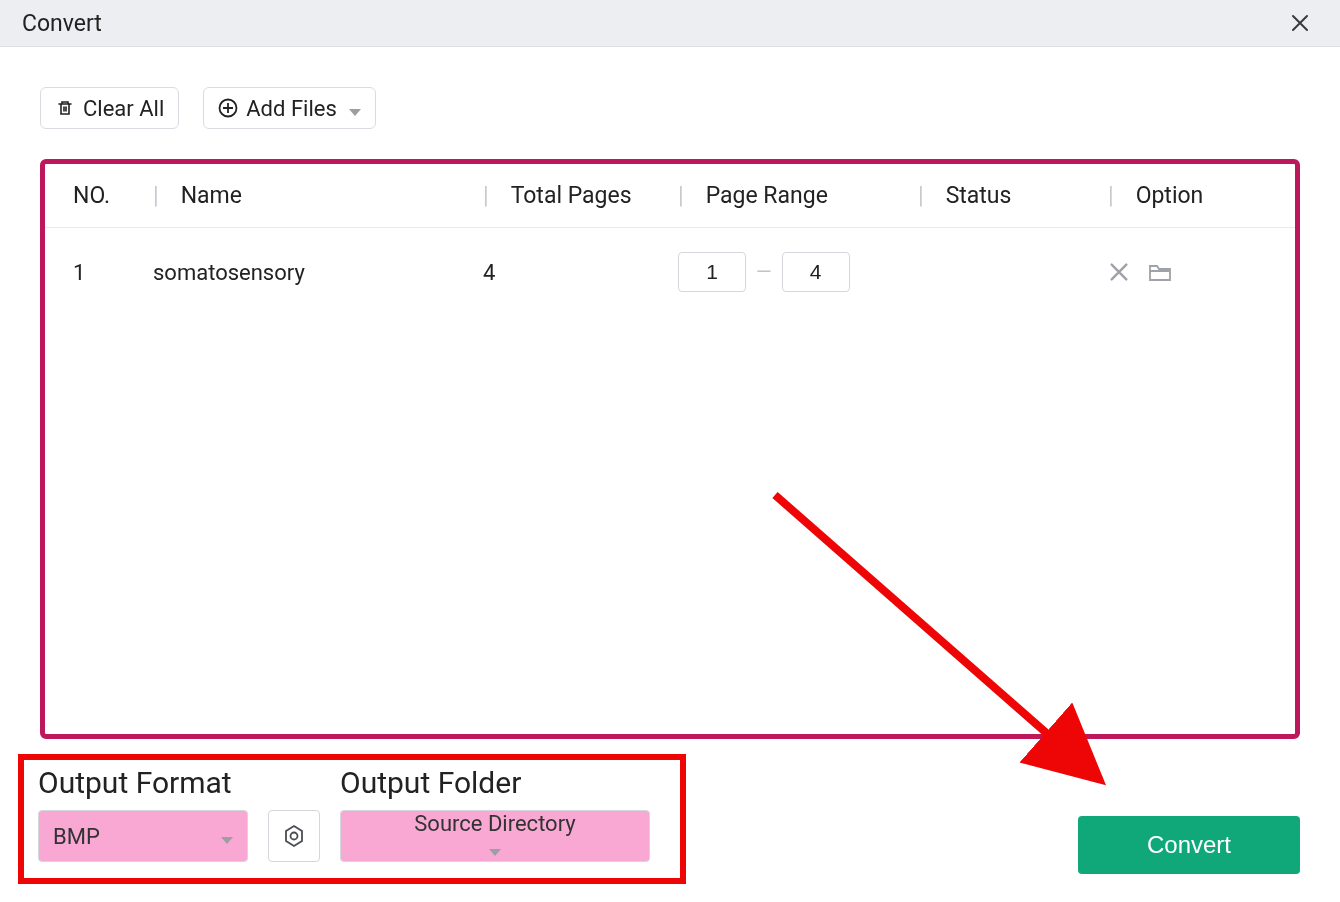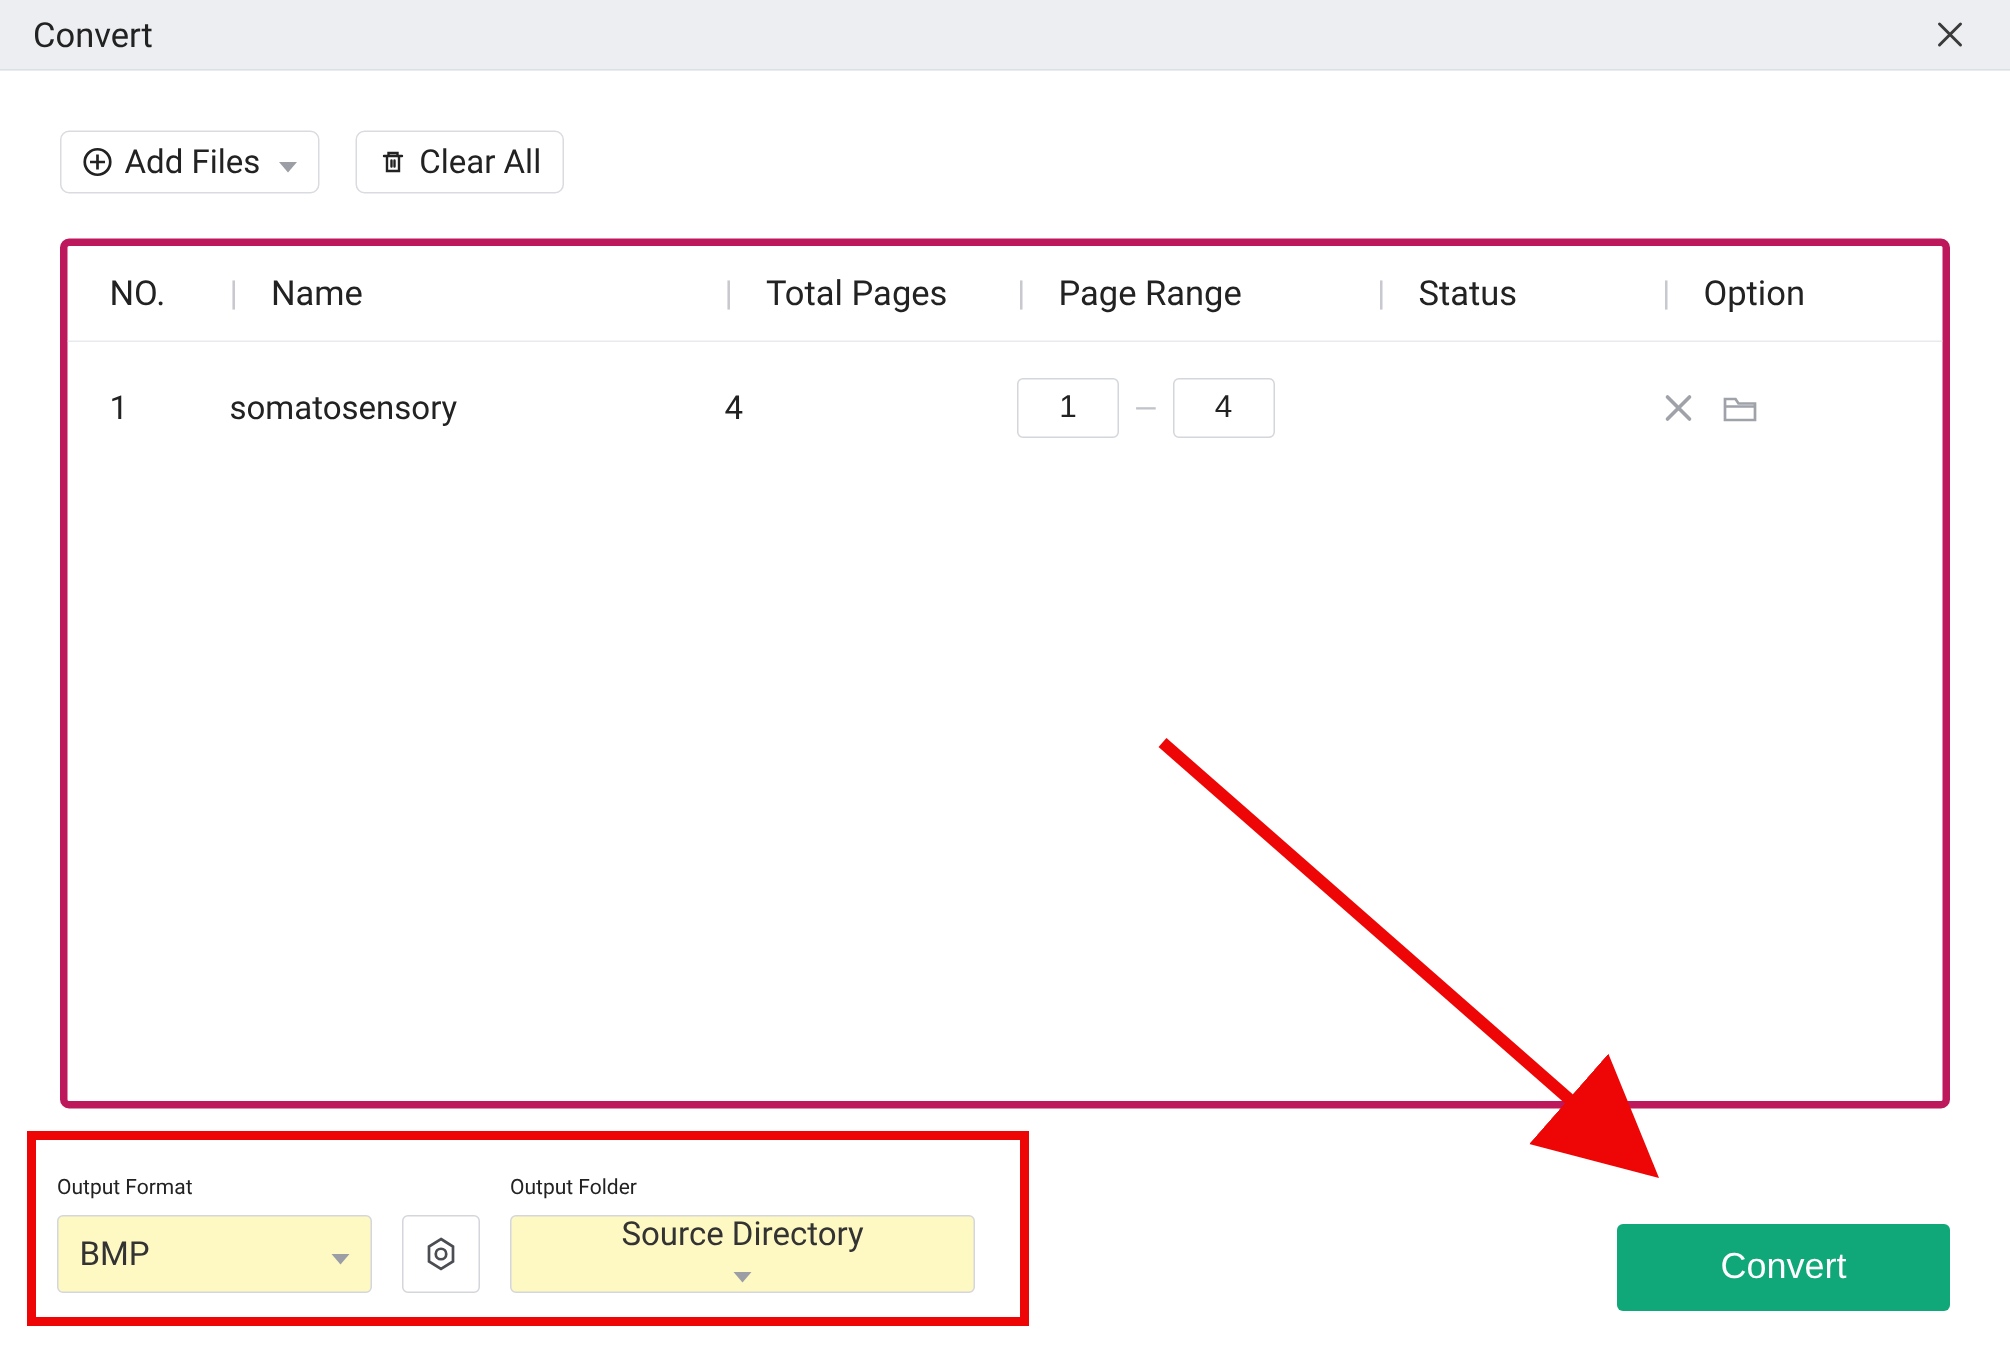--- a/index.html
+++ b/index.html
@@ -158,34 +158,34 @@
       align-items: flex-end;
       gap: 20px;
       padding: 12px 18px;
     }
     .out-group {
       display: flex;
       flex-direction: column;
       gap: 10px;
     }
     .out-label {
-      font-size: 14px;
+      font-size: 30px;
       color: #222;
     }
     .select {
       display: inline-flex;
       align-items: center;
       justify-content: space-between;
       height: 52px;
       padding: 0 14px;
       border: 1px solid #d3d6db;
       border-radius: 4px;
       font-size: 22px;
       color: #333;
-      background: #fef9c3;
+      background: #f9a8d4;
       cursor: pointer;
       min-width: 210px;
     }
     .select.wide { min-width: 310px; flex-direction: column; }
     .gear-btn {
       width: 52px;
       height: 52px;
       border: 1px solid #d3d6db;
       border-radius: 4px;
       display: inline-flex;
@@ -239,31 +239,31 @@
   <span class="close-btn">
     <svg width="18" height="18" viewBox="0 0 18 18">
         <path d="M2 2 L16 16 M16 2 L2 16" stroke="#3a3a3a" stroke-width="2" fill="none" stroke-linecap="round"></path>
       </svg>
   </span>
 </div>
 
 <div class="toolbar">
   <div class="btn">
     <svg width="20" height="20" viewBox="0 0 20 20">
+      <path d="M4 6 H16 M7 6 V4 H13 V6 M6 6 V16 H14 V6 M9 9 V13 M11 9 V13" stroke="#222" stroke-width="1.6" fill="none" stroke-linecap="round"></path>
+    </svg>
+    <span>Clear All</span>
+  </div>
+  <div class="btn">
+    <svg width="20" height="20" viewBox="0 0 20 20">
       <circle cx="10" cy="10" r="8.5" stroke="#222" stroke-width="1.8" fill="none"></circle>
       <path d="M10 5 V15 M5 10 H15" stroke="#222" stroke-width="1.8"></path>
     </svg>
     <span>Add Files</span>
     <span class="caret"><span class="caret-down"></span></span>
-  </div>
-  <div class="btn">
-    <svg width="20" height="20" viewBox="0 0 20 20">
-      <path d="M4 6 H16 M7 6 V4 H13 V6 M6 6 V16 H14 V6 M9 9 V13 M11 9 V13" stroke="#222" stroke-width="1.6" fill="none" stroke-linecap="round"></path>
-    </svg>
-    <span>Clear All</span>
   </div>
 </div>
 
 <div class="table-wrap">
   <div class="thead">
     <div class="th col-no">
         <span>NO.</span>
       </div>
     <div class="th col-name">
         <span class="sep">|</span>

